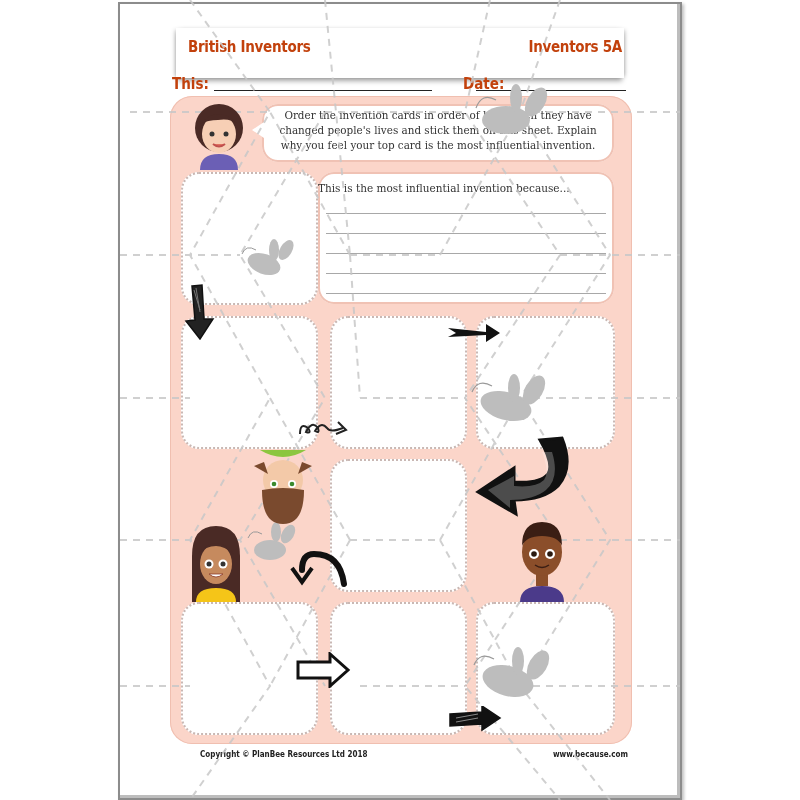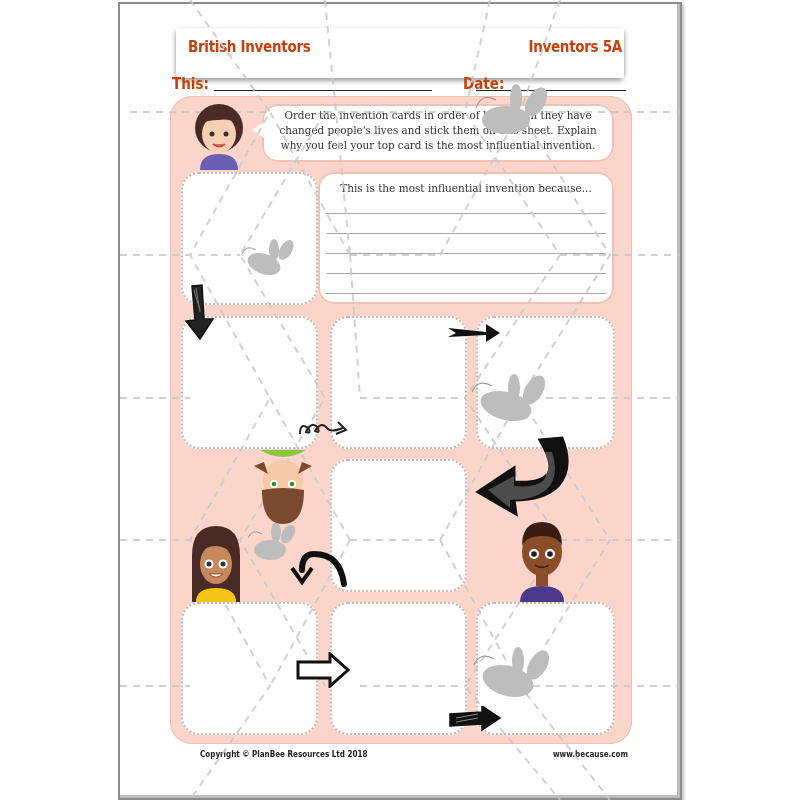--- a/index.html
+++ b/index.html
@@ -51,21 +51,21 @@
   .speech-text {
     position:absolute; left:268px; top:108px; width:340px; text-align:center;
     font-family:"DejaVu Serif", serif; font-size:10.4px; line-height:15px; color:#333; z-index:3;
   }
   .explain-card {
     position:absolute; left:318px; top:172px; width:296px; height:132px;
     background:#fff; border-radius:16px; z-index:2;
     box-shadow: inset 0 0 0 2px #f0c2b4;
   }
   .explain-prompt {
-    position:absolute; left:318px; top:182px; width:296px; text-align:center;
+    position:absolute; left:318px; top:182px; width:296px; 
     font-family:"DejaVu Serif", serif; font-size:10.5px; color:#333; z-index:3;
   }
   .wline { position:absolute; left:326px; width:280px; height:0; border-top:1.3px solid #a8a8a8; z-index:3; }
 
   .footer-left, .footer-right {
     position:absolute; top:750px; font-family:"DejaVu Sans Condensed","DejaVu Sans", sans-serif;
     font-size:8px; font-weight:bold; color:#222; z-index:3;
   }
   .footer-left { left:172px;padding-left:28px; }
   .footer-right { right:172px; }

